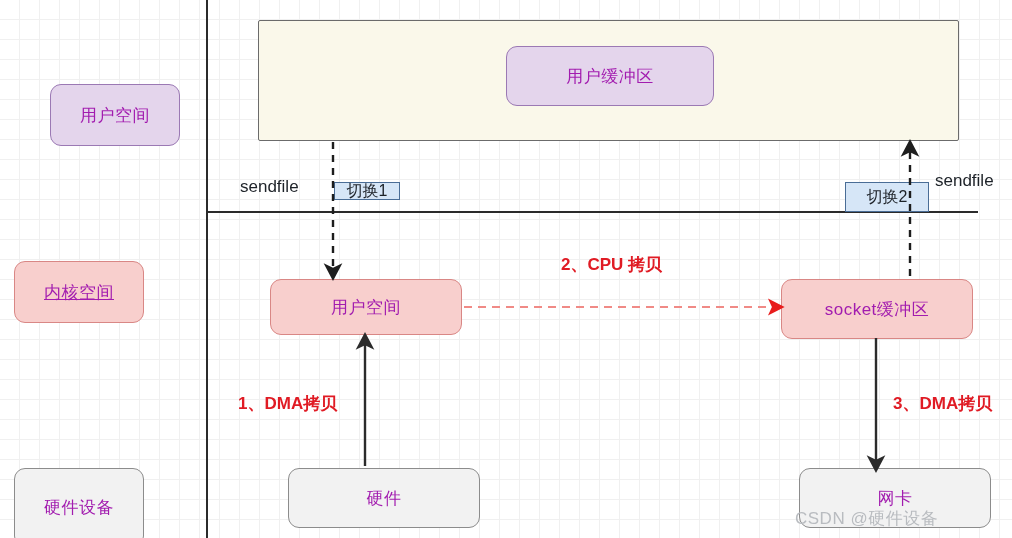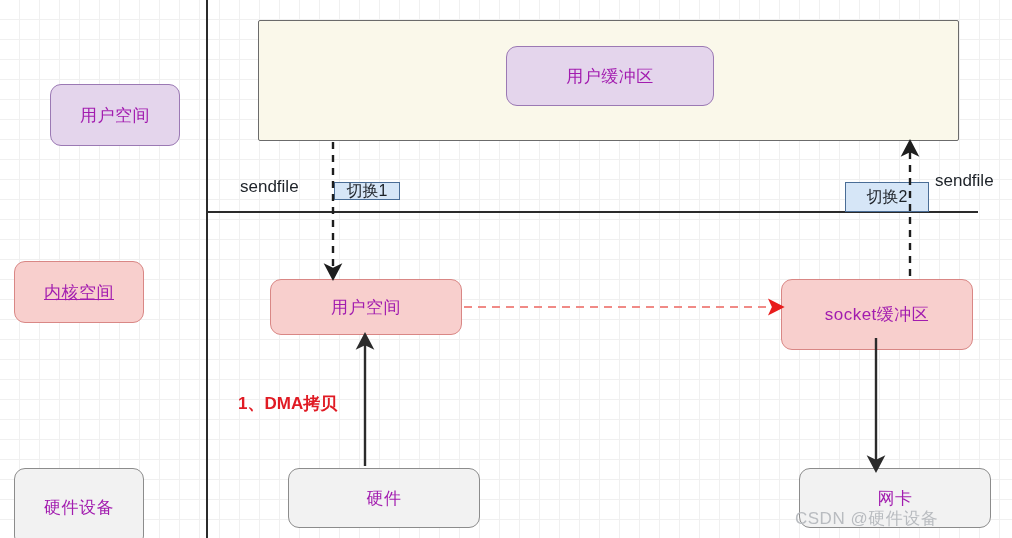--- a/index.html
+++ b/index.html
@@ -132,34 +132,40 @@
     <span>切换1</span>
   </div>
   <div class="switch-chip" style="left:845px;top:182px;width:84px;height:30px;">
     <span>切换2</span>
   </div>
 
   <div class="node rounded buf-kernel" style="left:270px;top:279px;width:192px;height:56px;">
     <span>用户空间</span>
   </div>
 
-  <div class="node rounded buf-kernel" style="left:781px;top:279px;width:192px;height:71px;">
+  <div class="node rounded buf-kernel" style="left:781px;top:279px;width:192px;height:60px;">
     <span>socket缓冲区</span>
   </div>
 
   <div class="node rounded buf-hw" style="left:270px;top:468px;width:192px;height:60px;">
     <span>硬件</span>
   </div>
 
   <div class="node rounded buf-hw" style="left:781px;top:468px;width:192px;height:60px;">
     <span>网卡</span>
   </div>
 
   <div class="label red" style="left:238px;top:392px;">
     <span>1、DMA拷贝</span>
+  </div>
+  <div class="label red" style="left:561px;top:253px;">
+    <span>2、CPU 拷贝</span>
+  </div>
+  <div class="label red" style="left:893px;top:392px;">
+    <span>3、DMA拷贝</span>
   </div>
 
   <svg class="layer" viewBox="0 0 1012 538">
     <defs>
       <marker id="ah-black" markerWidth="9" markerHeight="9" refX="4.2" refY="4.5" orient="auto">
         <path d="M0.6,0.6 L8,4.5 L0.6,8.4 L2.4,4.5 Z" fill="#1d1d1d"></path>
       </marker>
       <marker id="ah-black-solid" markerWidth="9" markerHeight="9" refX="4.2" refY="4.5" orient="auto">
         <path d="M0.6,0.6 L8,4.5 L0.6,8.4 L2.4,4.5 Z" fill="#2b2b2b"></path>
       </marker>

